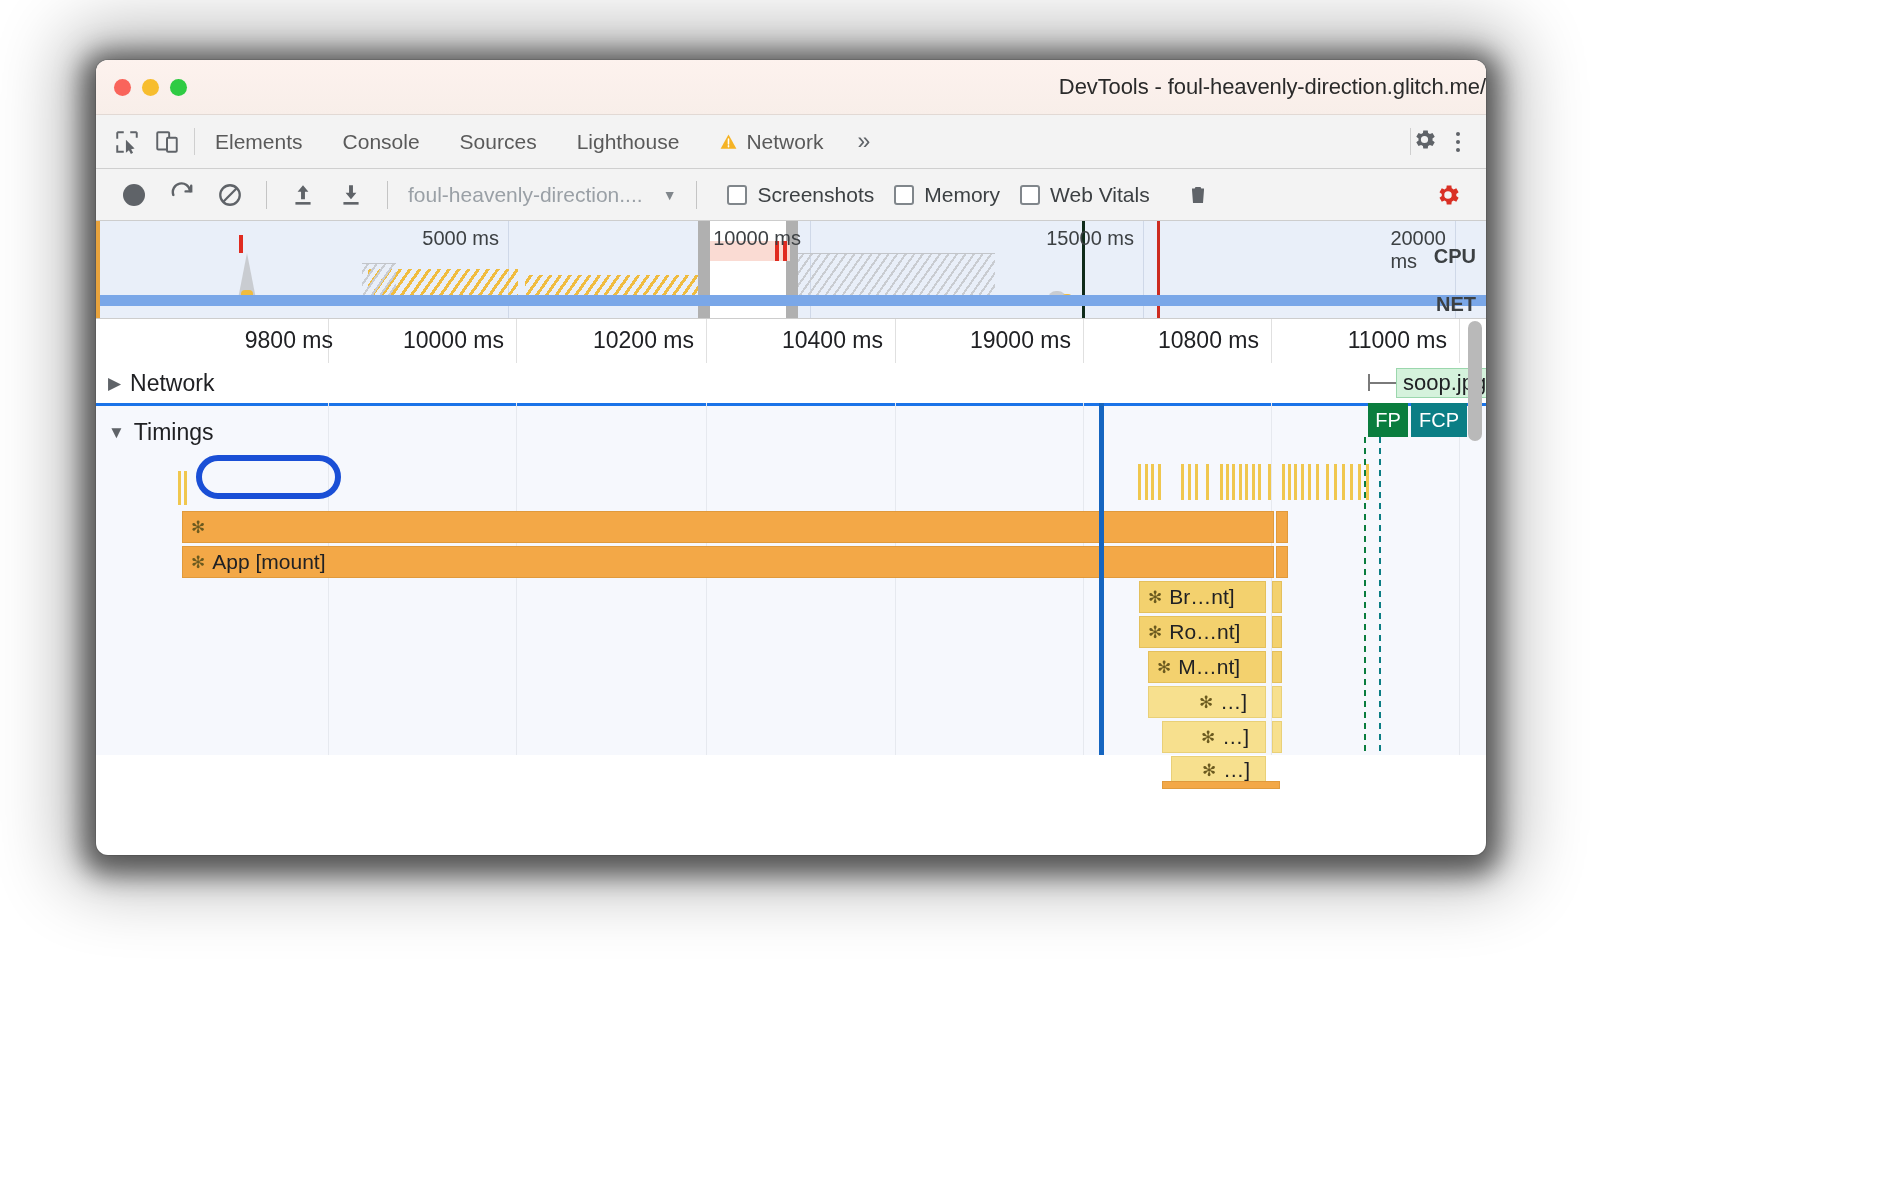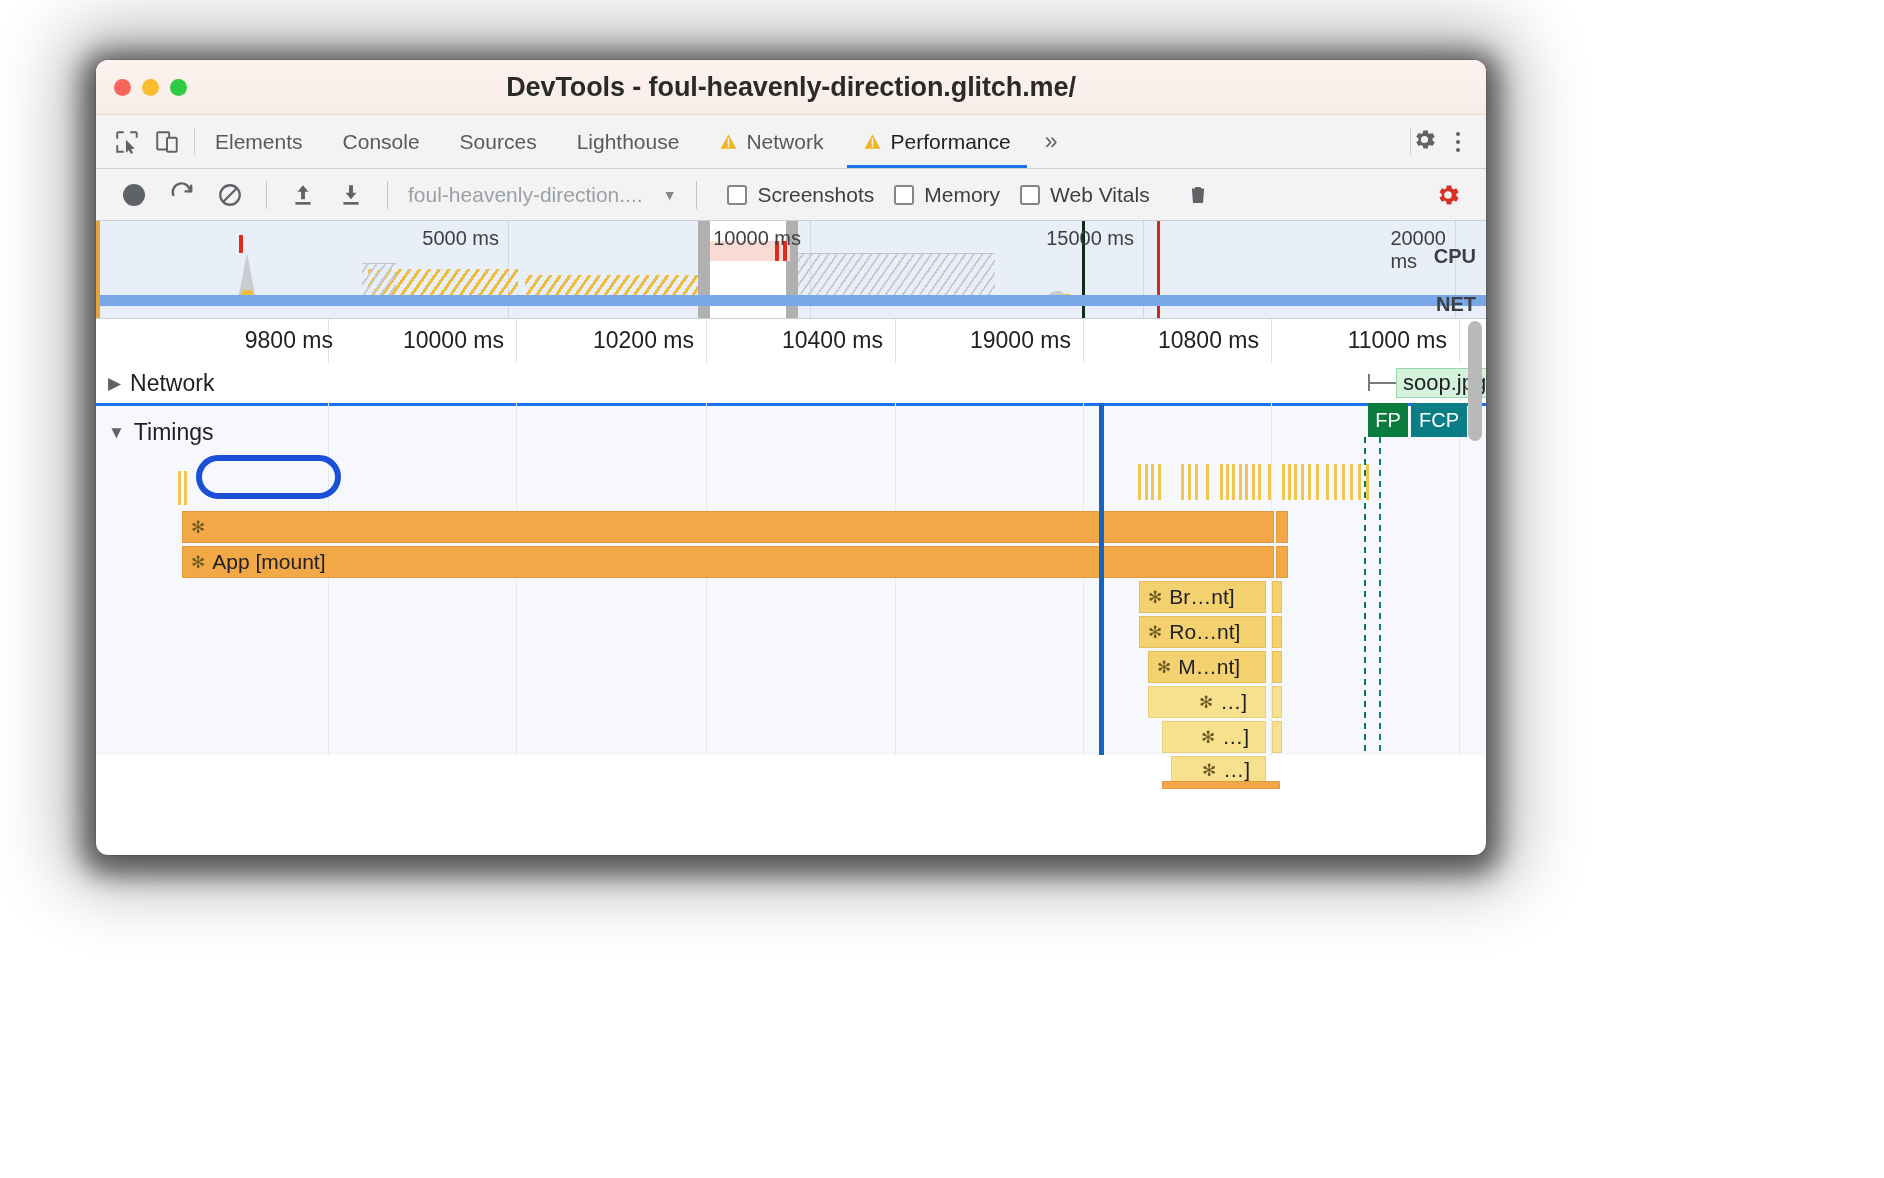--- a/index.html
+++ b/index.html
@@ -31,22 +31,22 @@
     background: linear-gradient(#fdf2ee, #f8eee9);
     border-bottom: 1px solid #e2d9d4;
     display: flex; align-items: center;
   }
   .traffic { display: flex; gap: 11px; margin-left: 18px; }
   .dot { width: 17px; height: 17px; border-radius: 50%; }
   .dot.red { background: #f9645b; }
   .dot.yellow { background: #f7bd2e; }
   .dot.green { background: #2fcb43; }
   .win-title {
-    position: absolute; left: 0; right: 0; text-align: center;
-    font-size: 27px; font-weight: bold; color: #2a2a2a;
+    position: absolute; left: 0; right: 0; text-align: right;
+    font-size: 22px; font-weight: normal; color: #2a2a2a;
     letter-spacing: -.1px;
   }
 
   
   .tabstrip {
     height: 54px; background: #f3f3f3;
     border-bottom: 1px solid #cfcfcf;
     display: flex; align-items: stretch;
   }
   .tool-icons { display: flex; align-items: center; gap: 14px; padding: 0 14px 0 18px; }
@@ -245,29 +245,20 @@
           <span>Lighthouse</span>
         </div>
         <div class="tab">
           <span>
             <svg class="warn-tri" viewBox="0 0 24 24">
                 <path d="M12 3l10 18H2z" fill="#f5b324"></path>
                 <path d="M12 9v6M12 17.3v1.2" stroke="#fff" stroke-width="2" stroke-linecap="round"></path>
               </svg>
           </span>
           <span>Network</span>
-        </div>
-        <div class="tab active">
-          <span>
-            <svg class="warn-tri" viewBox="0 0 24 24">
-                <path d="M12 3l10 18H2z" fill="#f5b324"></path>
-                <path d="M12 9v6M12 17.3v1.2" stroke="#fff" stroke-width="2" stroke-linecap="round"></path>
-              </svg>
-          </span>
-          <span>Performance</span>
         </div>
         <div class="more-tabs">»</div>
       </div>
       <div class="vsep"></div>
       <div class="right-icons">
         <span>
           <svg class="gear" viewBox="0 0 24 24" fill="currentColor">
             <path d="M19.1 12.9a7.5 7.5 0 000-1.8l2-1.5-2-3.4-2.3 1a7.4 7.4 0 00-1.6-.9l-.3-2.4H10.9l-.3 2.4c-.6.2-1.1.5-1.6.9l-2.3-1-2 3.4 2 1.5a7.5 7.5 0 000 1.8l-2 1.5 2 3.4 2.3-1c.5.4 1 .7 1.6.9l.3 2.4h4l.3-2.4c.6-.2 1.1-.5 1.6-.9l2.3 1 2-3.4-2-1.5zM12 15.2A3.2 3.2 0 1112 8.8a3.2 3.2 0 010 6.4z"></path>
           </svg>
         </span>

